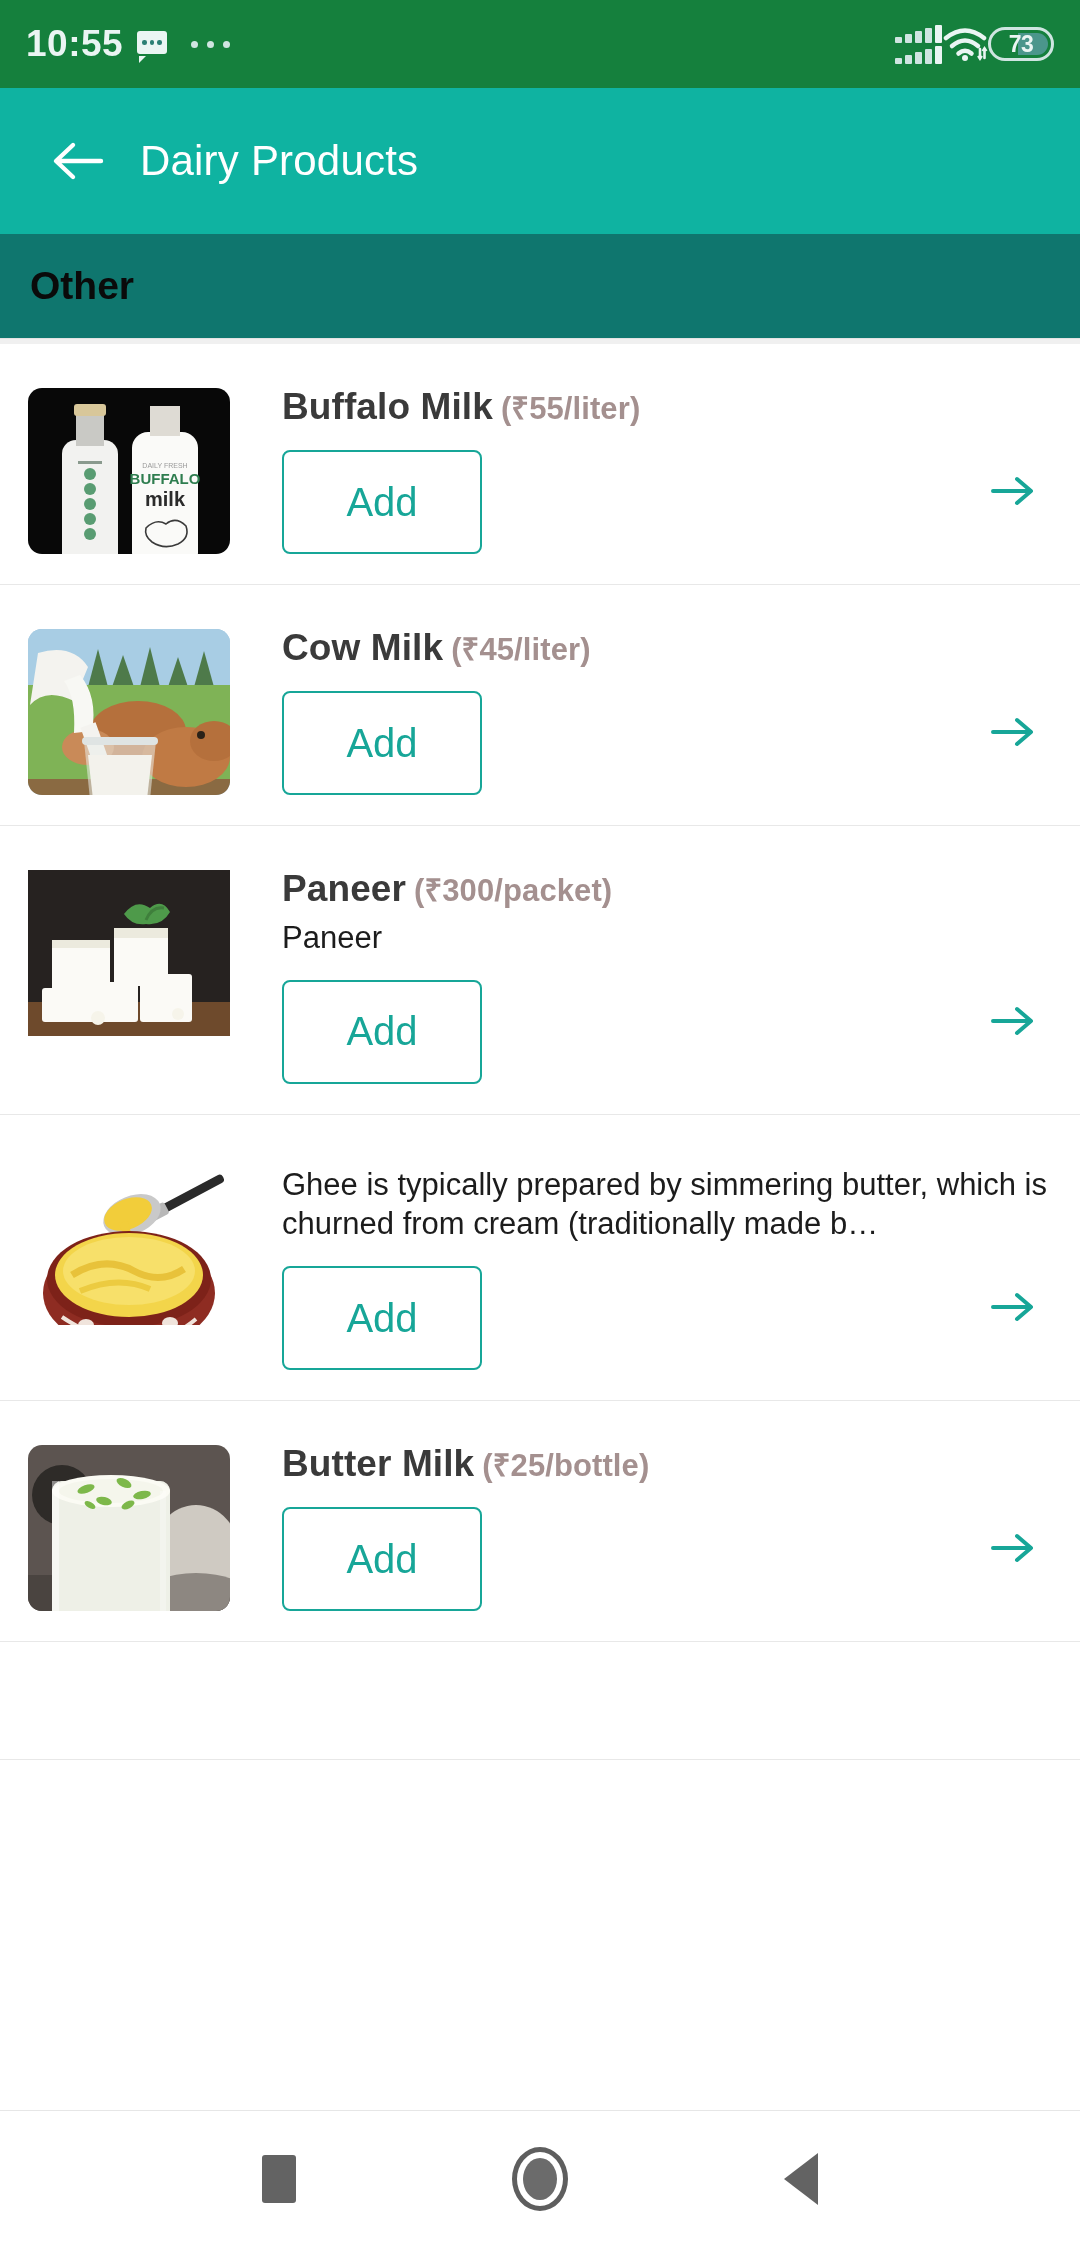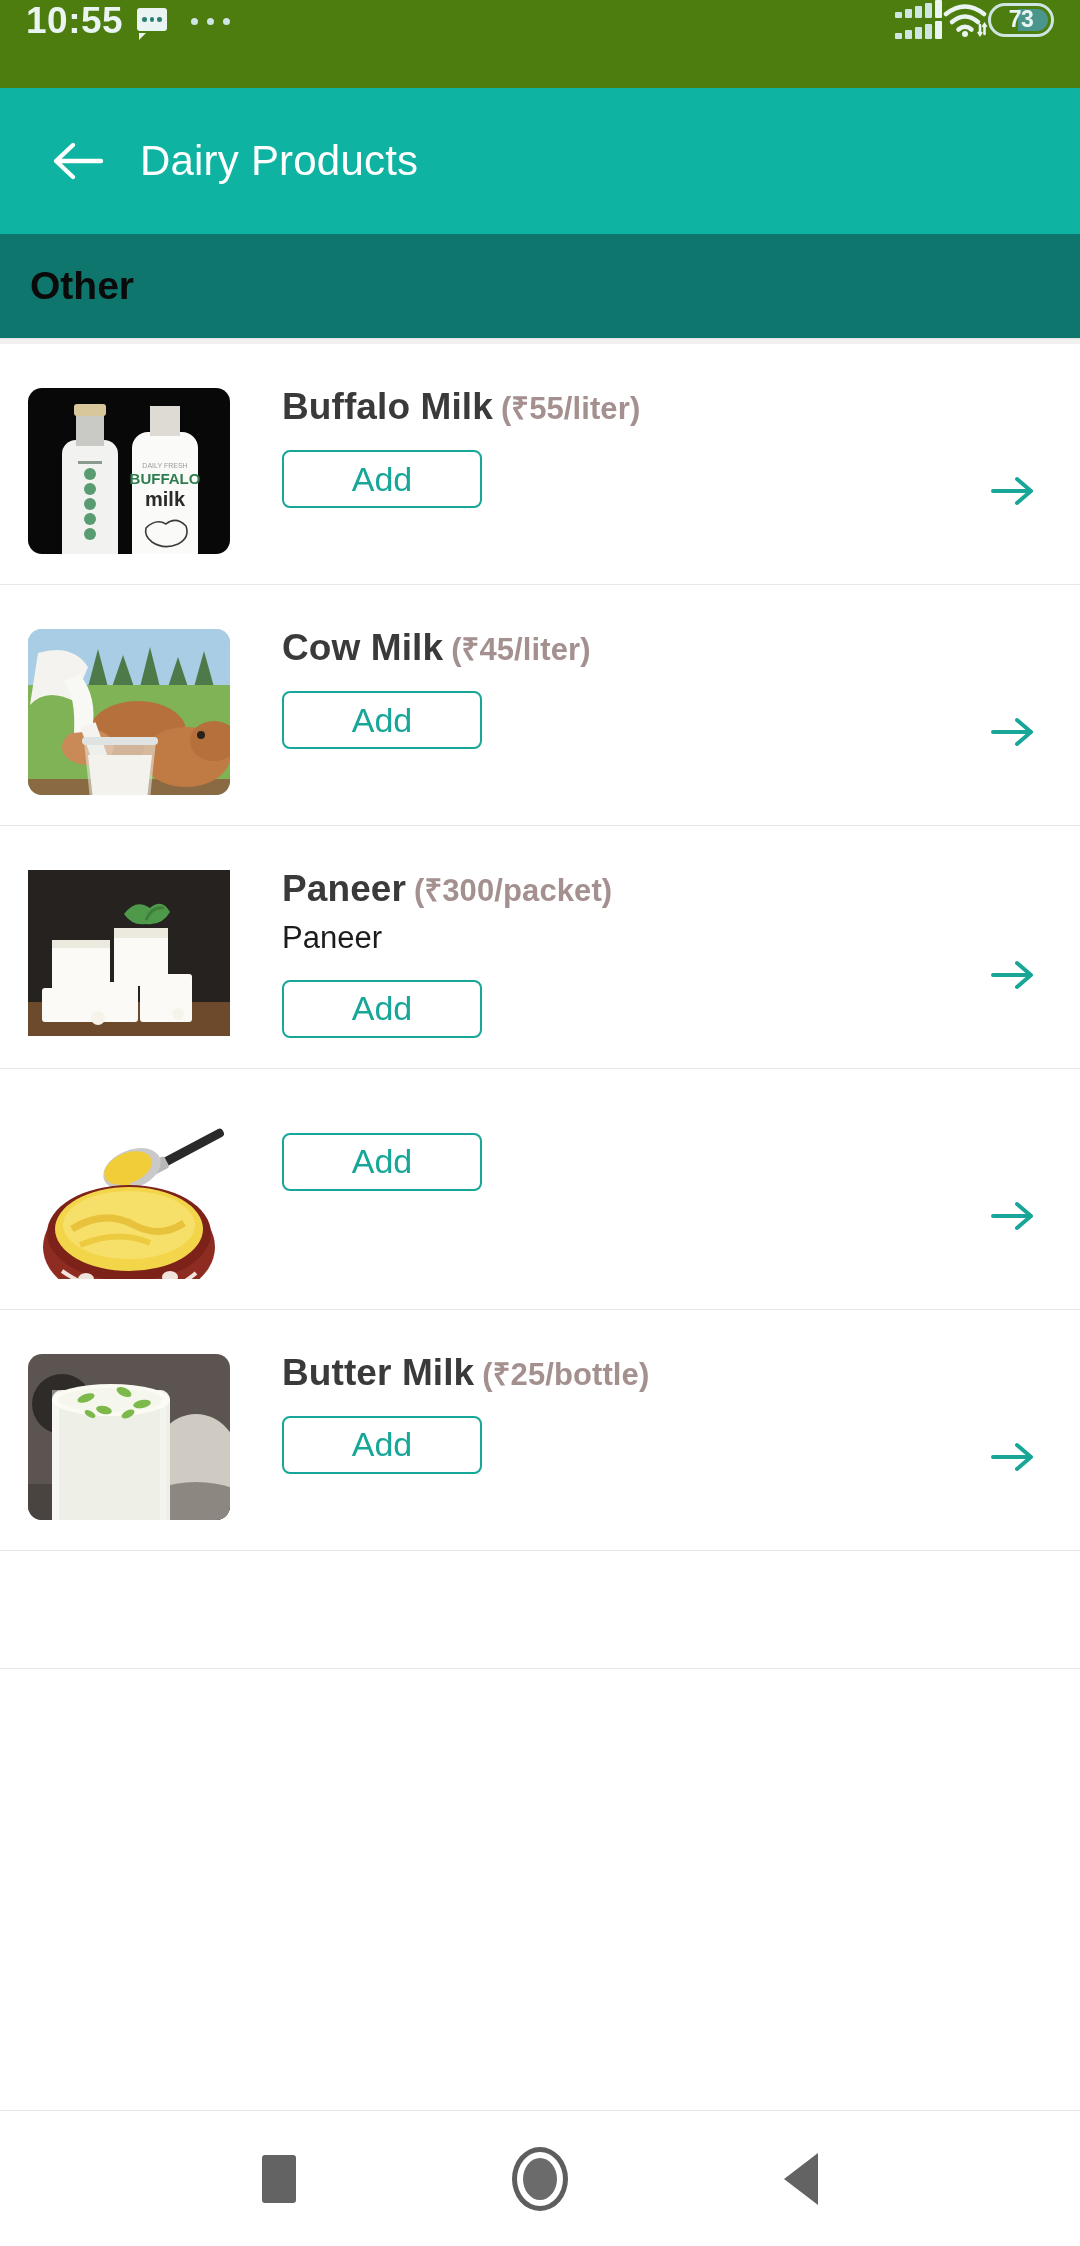--- a/index.html
+++ b/index.html
@@ -6,23 +6,23 @@
   html, body {
     width: 1080px; height: 2246px;
     background: #ffffff;
     font-family: "Liberation Sans", sans-serif;
     overflow: hidden;
   }
   .screen { width: 1080px; height: 2246px; display: flex; flex-direction: column; background:#fff; }
 
   
   .status-bar {
-    height: 88px; background: #4d7c0f;
-    display: flex; align-items: flex-start; justify-content: space-between;
-    padding: 0 26px; flex: 0 0 88px;
+    height: 88px; background: #15803d;
+    display: flex; align-items: center; justify-content: space-between;
+    padding: 16px 26px; flex: 0 0 88px;
   }
   .sb-left { display:flex; align-items:center; gap:14px; }
   .sb-time { color:#eaf5f3; font-size:37px; font-weight:600; letter-spacing:.5px; }
   .msg-icon { width:30px; height:26px; position:relative; }
   .msg-icon .bubble {
     width:30px; height:23px; background:#eaf5f3; border-radius:3px;
     display:flex; align-items:center; justify-content:center; gap:3px;
   }
   .msg-icon .bubble i { width:4.5px; height:4.5px; background:#2b7f74; border-radius:50%; display:block; }
   .msg-icon .tail {
@@ -85,23 +85,23 @@
   .p-name { font-size:37px; color:#3a3a3a; font-weight:600; letter-spacing:.1px; }
   .p-price { font-size:31px; color:#a4908f; font-weight:600; margin-left:8px; letter-spacing:.1px; }
   .p-desc {
     font-size:31px; color:#1c1c1c; line-height:1.28; margin-top:8px;
     font-weight:400; max-width:815px;
   }
   .p-desc.clamp2 {
     display:-webkit-box; -webkit-line-clamp:2; -webkit-box-orient:vertical; overflow:hidden;
   }
   .add-btn {
-    margin-top:22px; width:200px; height:58px; border:2px solid #17a698;
+    margin-top:22px; width:200px; height:104px; border:2px solid #17a698;
     border-radius:8px; background:#fff; display:flex; align-items:center;
-    justify-content:center; color:#17a698; font-size:34px;
+    justify-content:center; color:#17a698; font-size:40px;
     font-family:"Liberation Sans", sans-serif; cursor:pointer;
   }
   .go-arrow {
     position:absolute; right:44px; bottom:74px; width:46px; height:38px;
   }
   .row-spacer { height:118px; border-bottom:1px solid #e8e8e8; background:#fff; }
   .tail-gap { flex:1 1 auto; background:#fff; }
 
   
   .nav-bar {
@@ -328,20 +328,21 @@
           <path d="M52 132 q38 -16 70 -2" stroke="#eccb40" stroke-width="6" fill="none"></path>
           <g fill="#f0e4dc">
             <ellipse cx="58" cy="166" rx="8" ry="6"></ellipse>
               <ellipse cx="100" cy="174" rx="8" ry="6"></ellipse>
             <ellipse cx="142" cy="164" rx="8" ry="6"></ellipse>
           </g>
           <path d="M34 158 q32 22 68 24 q38 2 66 -22" stroke="#f0e4dc" stroke-width="4" fill="none"></path>
         </svg>
       </div>
       <div class="info">
+        <div class="p-desc clamp2">Ghee is typically prepared by simmering butter, which is churned from cream (traditionally made b…</div>
         <div class="add-btn">Add</div>
       </div>
       <span class="go-arrow">
         <svg width="46" height="38" viewBox="0 0 46 38">
           <path d="M3 19 H40 M27 7 L41 19 L27 31" stroke="#17a698" stroke-width="4" fill="none" stroke-linecap="round" stroke-linejoin="round"></path>
         </svg>
       </span>
     </div>
 
     <div class="product-row">

